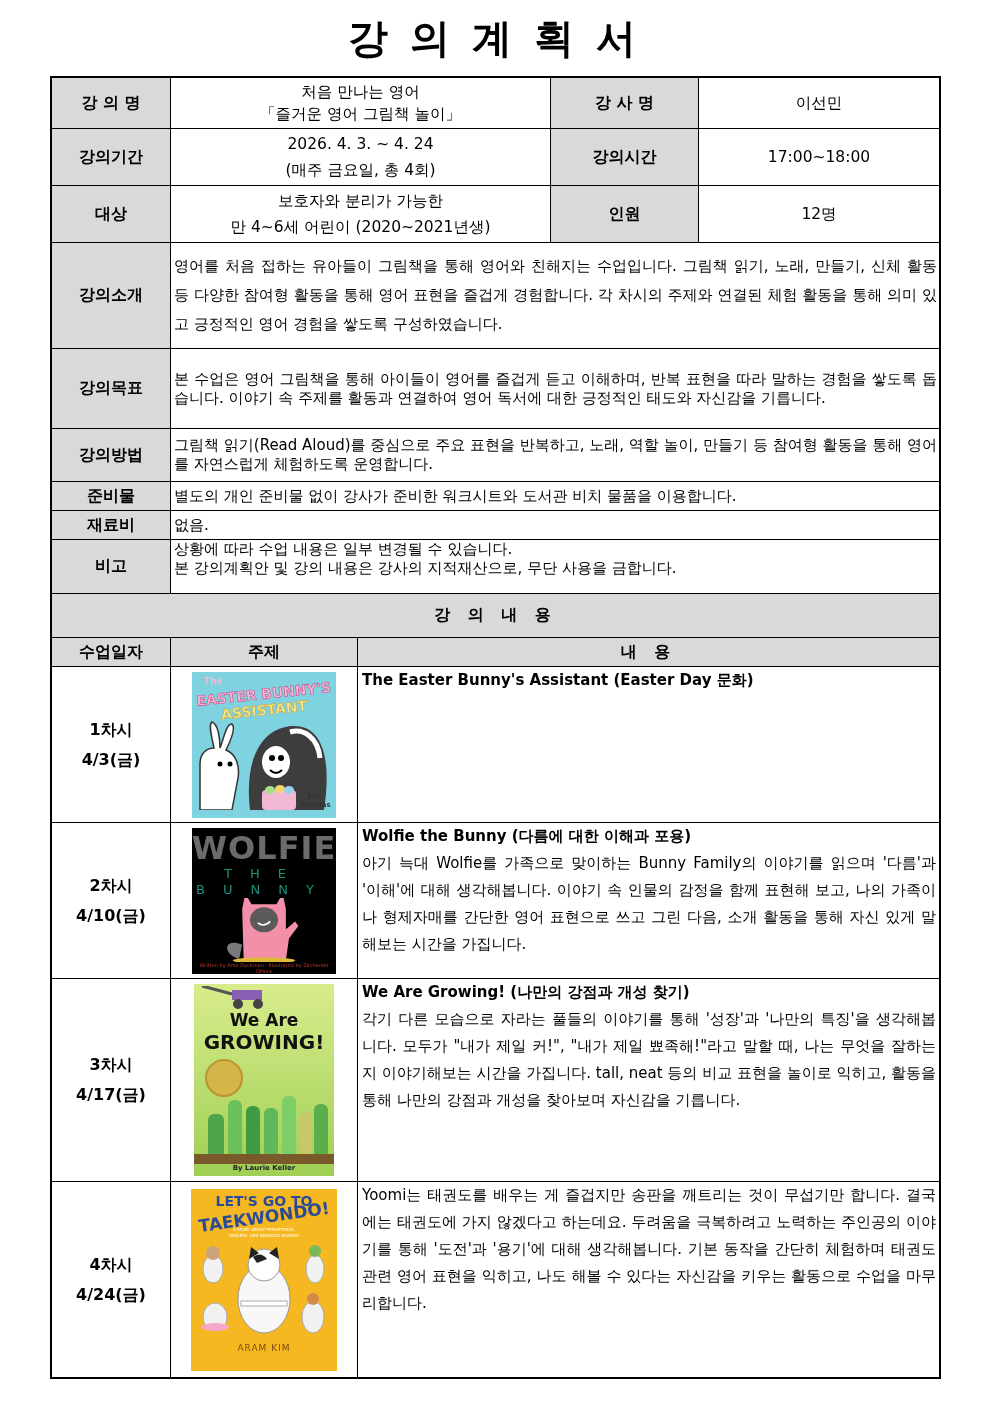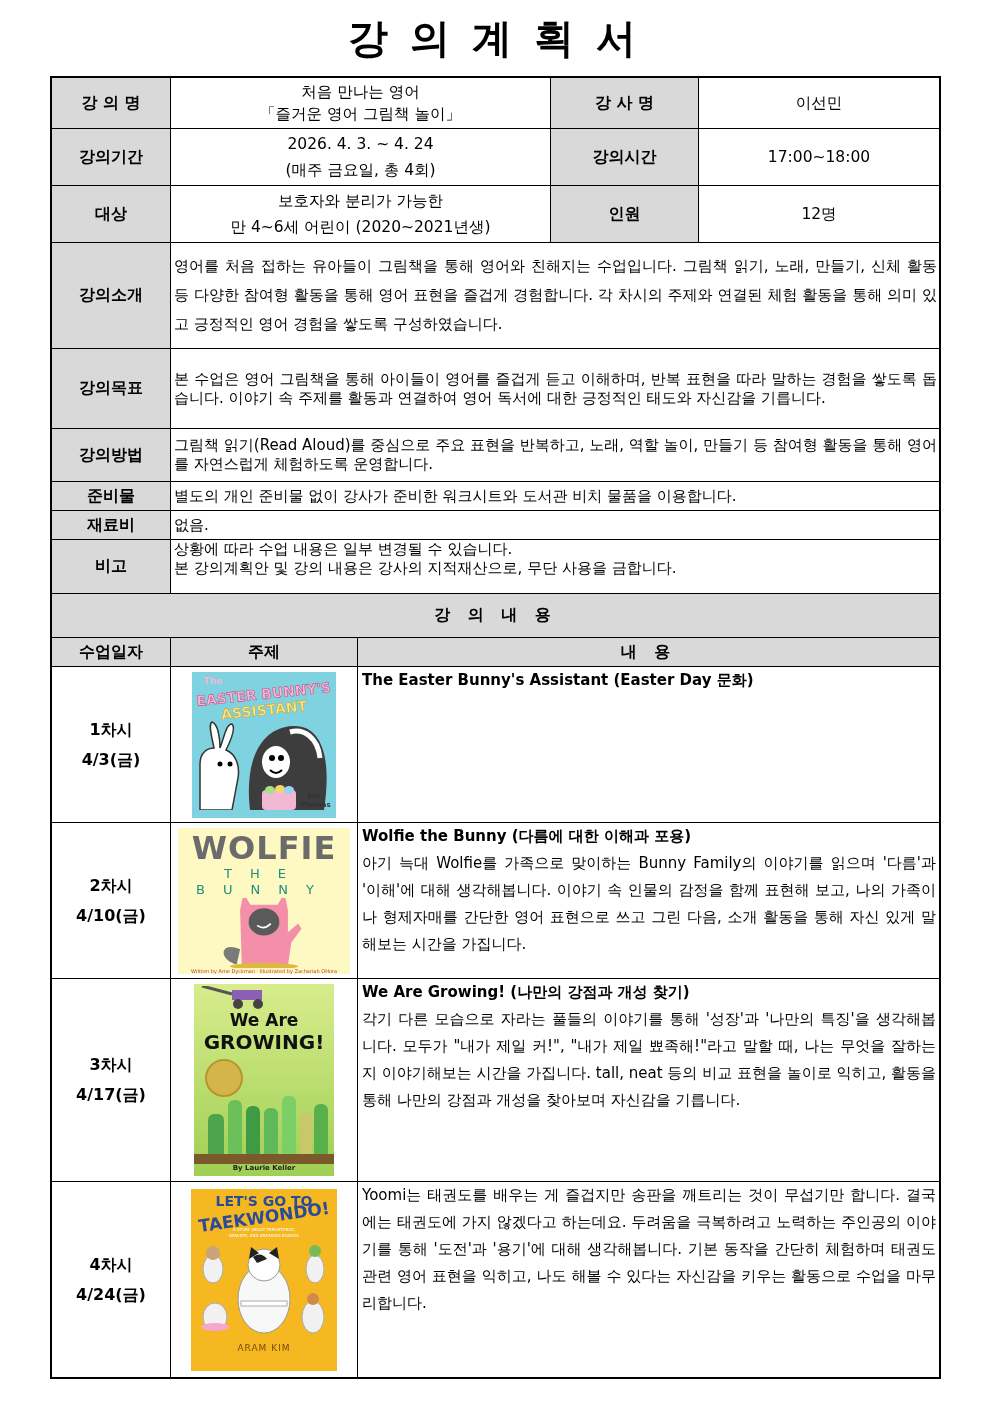--- a/index.html
+++ b/index.html
@@ -143,21 +143,21 @@
   </div>
   <div class="cell desc noright" style="left:306px; top:589px; width:581px; height:156px;">
     <span class="dtitle">The Easter Bunny's Assistant (Easter Day 문화)</span>
   </div>
 
   <div class="cell session" style="left:0; top:745px; width:119px; height:156px;">
     <span>2차시</span>
     <span>4/10(금)</span>
   </div>
   <div class="cell" style="left:119px; top:745px; width:187px; height:156px;">
-    <div class="book" style="position:relative; width:172px; height:146px; background:#fef9c3; padding-top:2px;">
+    <div class="book" style="position:relative; width:144px; height:146px; background:#000000; padding-top:2px;">
       <span style="font-size:32px; color:#6b6b6b; letter-spacing:1px; line-height:36px;">WOLFIE</span>
       <span style="font-size:13px; color:#1f8f7e; font-weight:normal; letter-spacing:18px; line-height:16px;">THE BUNNY</span>
       <svg width="144" height="82" viewBox="0 0 144 82">
         <path d="M46 80 L44 14 L48 -6 L56 8 L88 8 L96 -6 L100 14 L100 40 L112 30 L116 36 L104 52 L100 80 Z" fill="#f38fa8"></path>
         <ellipse cx="72" cy="28" rx="18" ry="16" fill="#5a5a5a"></ellipse>
         <path d="M64 32 Q72 38 80 30" stroke="#fff" stroke-width="2" fill="none"></path>
         <path d="M44 60 C20 50 18 72 40 78" fill="#7a7a7a"></path>
         <ellipse cx="72" cy="80" rx="40" ry="4" fill="#e0b93c"></ellipse>
       </svg>
       <span style="font-size:5px; color:#c0392b; font-weight:normal;">Written by Ame Dyckman · Illustrated by Zachariah OHora</span>

